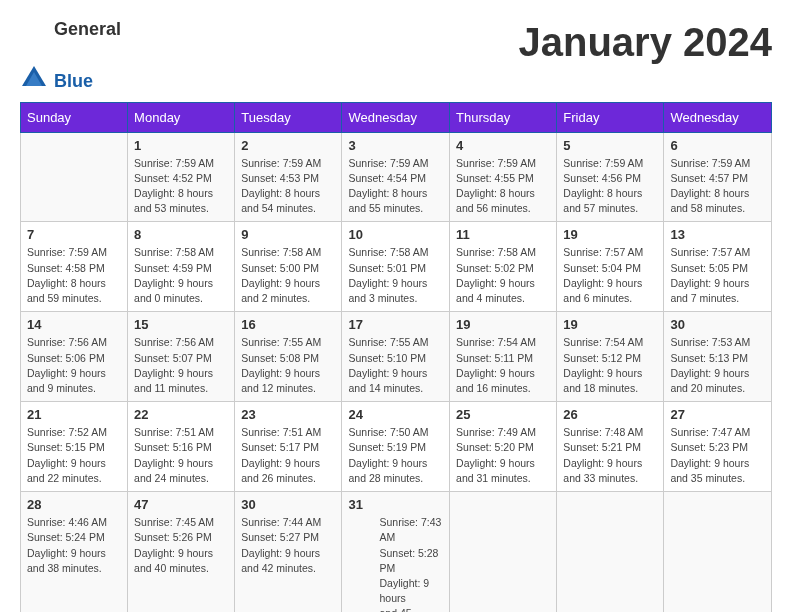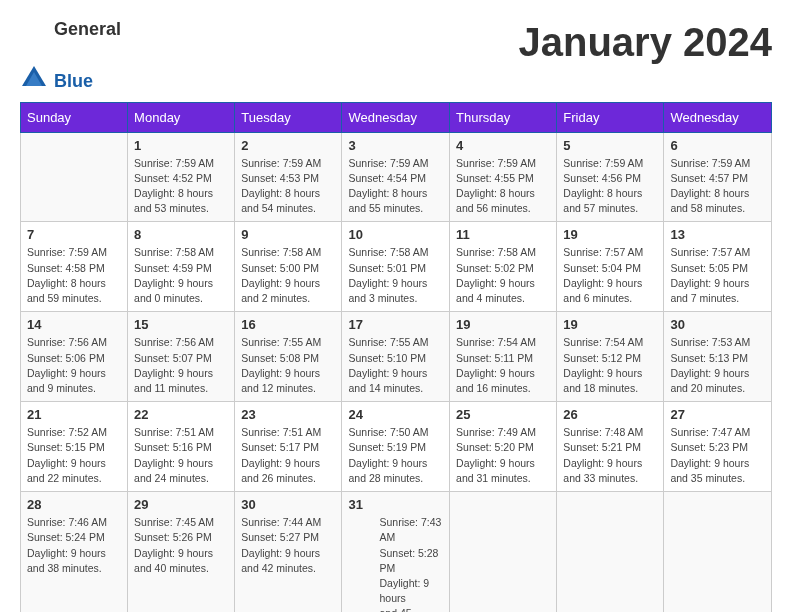--- a/index.html
+++ b/index.html
@@ -322,27 +322,27 @@
           <span class="day-number">27</span>
           <div class="day-info" style="white-space: pre-line;">Sunrise: 7:47 AM
 Sunset: 5:23 PM
 Daylight: 9 hours
 and 35 minutes.</div>
         </td>
       </tr>
       <tr>
         <td>
           <span class="day-number">28</span>
-          <div class="day-info" style="white-space: pre-line;">Sunrise: 7:46 AM
+          <div class="day-info" style="white-space: pre-line;">Sunrise: 4:46 AM
 Sunset: 5:24 PM
 Daylight: 9 hours
 and 38 minutes.</div>
         </td>
         <td>
-          <span class="day-number">29</span>
+          <span class="day-number">47</span>
           <div class="day-info" style="white-space: pre-line;">Sunrise: 7:45 AM
 Sunset: 5:26 PM
 Daylight: 9 hours
 and 40 minutes.</div>
         </td>
         <td>
           <span class="day-number">30</span>
           <div class="day-info" style="white-space: pre-line;">Sunrise: 7:44 AM
 Sunset: 5:27 PM
 Daylight: 9 hours

